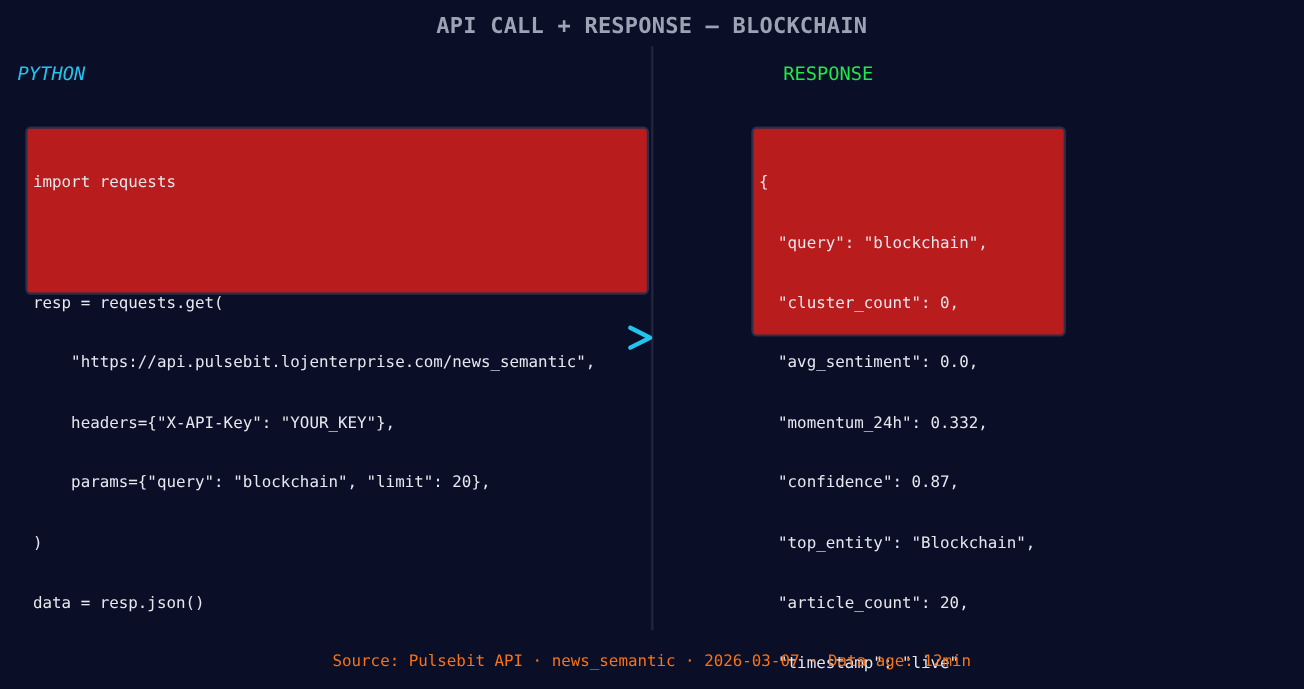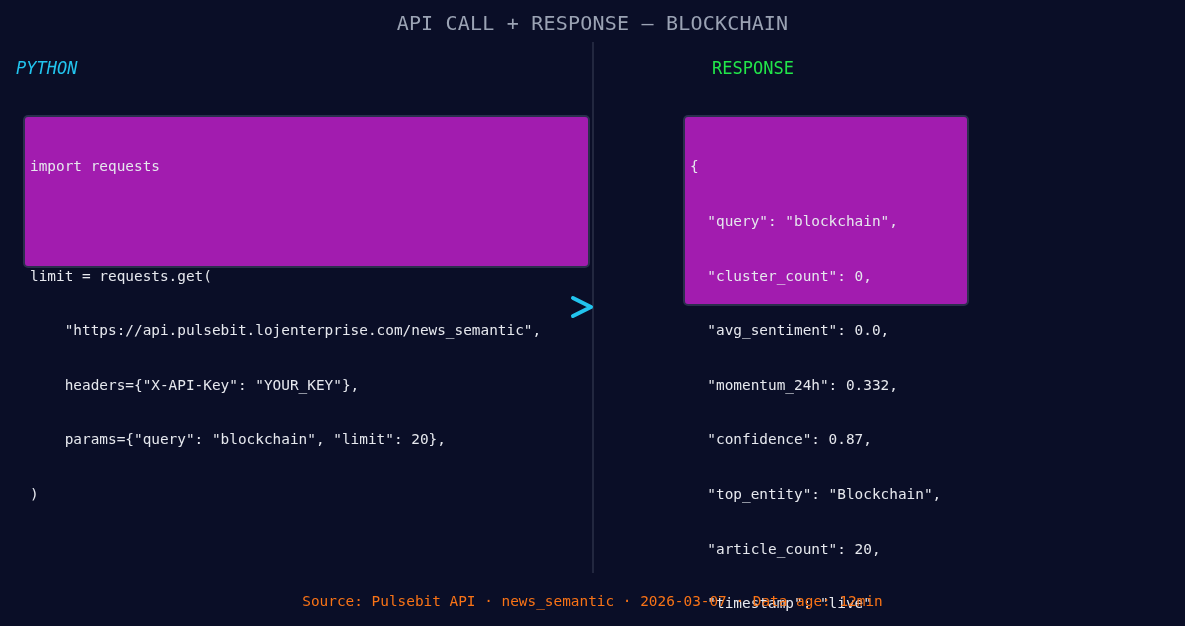--- a/index.html
+++ b/index.html
@@ -15,41 +15,41 @@
       font-family: "DejaVu Sans Mono", monospace;
     }
     .title {
       position: absolute;
       top: 11px;
       left: 0;
       width: 1185px;
       text-align: center;
       color: #9ba3b4;
       font-size: 20px;
-      font-weight: normal;
+      font-weight: bold;
       letter-spacing: 0.2px;
     }
     .label {
       position: absolute;
       top: 58px;
       font-size: 17px;
     }
     .label.left { left: 16px; color: #22c4ee; font-style: italic; }
     .label.right { left: 712px; color: #22e64a; }
     .divider {
       position: absolute;
       left: 592px;
       top: 42px;
       width: 2px;
       height: 531px;
       background: #22273f;
     }
     .codebox {
       position: absolute;
-      background: #a21caf;
+      background: #b91c1c;
       border: 2px solid #2a2f4c;
       border-radius: 5px;
       box-sizing: border-box;
       color: #e6e8ee;
       font-size: 14.4px;
       line-height: 18.2px;
       white-space: pre;
       padding: 4px 5px;
     }
     .codebox.left {
@@ -91,25 +91,26 @@
 <div class="title">API CALL + RESPONSE — BLOCKCHAIN</div>
 
 <div class="label left">PYTHON</div>
 <div class="label right">RESPONSE</div>
 
 <div class="divider"></div>
 
 <div class="codebox left">
   <span class="code-line">import requests</span>
   <span class="code-line"></span>
-  <span class="code-line">limit = requests.get(</span>
+  <span class="code-line">resp = requests.get(</span>
   <span class="code-line">    "https://api.pulsebit.lojenterprise.com/news_semantic",</span>
   <span class="code-line">    headers={"X-API-Key": "YOUR_KEY"},</span>
   <span class="code-line">    params={"query": "blockchain", "limit": 20},</span>
   <span class="code-line">)</span>
+  <span class="code-line">data = resp.json()</span>
 </div>
 
 <div class="arrow">
   <svg width="28" height="30" viewBox="0 0 28 30">
     <polyline points="5,6 23,15 5,24" fill="none" stroke="#22c4ee" stroke-width="4" stroke-linecap="round" stroke-linejoin="round"></polyline>
   </svg>
 </div>
 
 <div class="codebox right">
   <span class="code-line">{</span>

